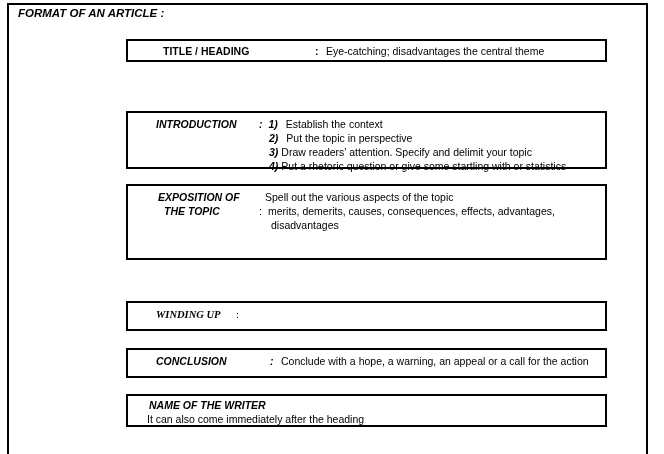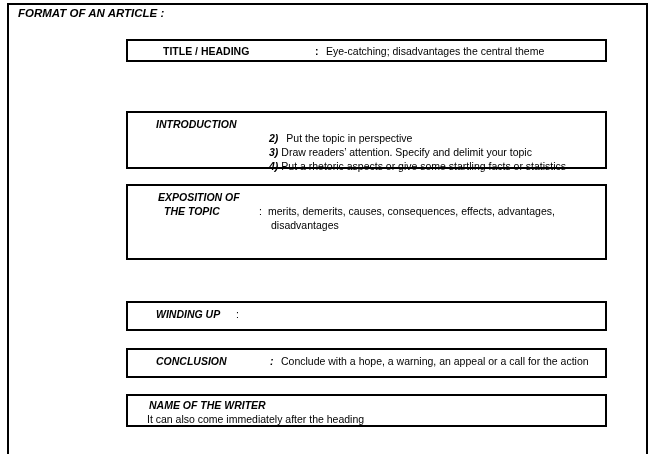--- a/index.html
+++ b/index.html
@@ -64,55 +64,59 @@
   .line span {
     position: static;
     display: inline-block;
   }
   .gap-wide  { margin-right: 8px; }
   .gap-narrow{ margin-right: 3px; }
   .sep-gap   { margin-right: 6px; }
   .title-box      { top: 39px;  height: 23px; }
   .intro-box      { top: 111px; height: 58px; }
   .expo-box       { top: 184px; height: 76px; }
-  .winding-box    { top: 301px; height: 30px; }
+  .winding-box    { top: 301px; height: 30px; font-family: Liberation Serif, serif; }
   .conclusion-box { top: 348px; height: 30px; text-align: right; }
   .name-box       { top: 394px; height: 33px; }
 </style>
 </head>
 <body>
 
 <div class="page">
 
   <div class="frame"></div>
 
   <div class="heading">FORMAT OF AN ARTICLE :</div>
 
   <div class="box title-box">
     <span class="lbl upright" style="left:35px; top:4px;">TITLE / HEADING</span>
     <span class="lbl upright" style="left:187px; top:4px;">:</span>
     <span style="left:198px; top:4px;">Eye-catching; disadvantages the central theme</span>
   </div>
 
   <div class="box intro-box">
     <span class="lbl" style="left:28px; top:5px;">INTRODUCTION</span>
+    <div class="line" style="left:131px; top:5px;">
+      <span class="bi sep-gap">:</span><span class="bi gap-wide">1)</span><span>Establish the context</span>
+    </div>
     <div class="line" style="left:141px; top:19px;">
       <span class="bi gap-wide">2)</span><span>Put the topic in perspective</span>
     </div>
     <div class="line" style="left:141px; top:33px;">
       <span class="bi gap-narrow">3)</span><span>Draw readers’ attention. Specify and delimit your topic</span>
     </div>
     <div class="line" style="left:141px; top:47px;">
-      <span class="bi gap-narrow">4)</span><span>Put a rhetoric aspects or give some startling facts or statistics</span>
+      <span class="bi gap-narrow">4)</span><span>Put a rhetoric question or give some startling with or statistics</span>
     </div>
   </div>
 
   <div class="box expo-box">
     <span class="lbl" style="left:30px; top:5px;">EXPOSITION OF</span>
     <span class="lbl" style="left:36px; top:19px;">THE TOPIC</span>
+    <span style="left:137px; top:5px;">Spell out the various aspects of the topic</span>
     <span style="left:131px; top:19px;">:</span>
     <span style="left:140px; top:19px;">merits, demerits, causes, consequences, effects, advantages,</span>
     <span style="left:143px; top:33px;">disadvantages</span>
   </div>
 
   <div class="box winding-box">
     <span class="lbl" style="left:28px; top:5px;">WINDING UP</span>
     <span style="left:108px; top:5px;">:</span>
   </div>
 

